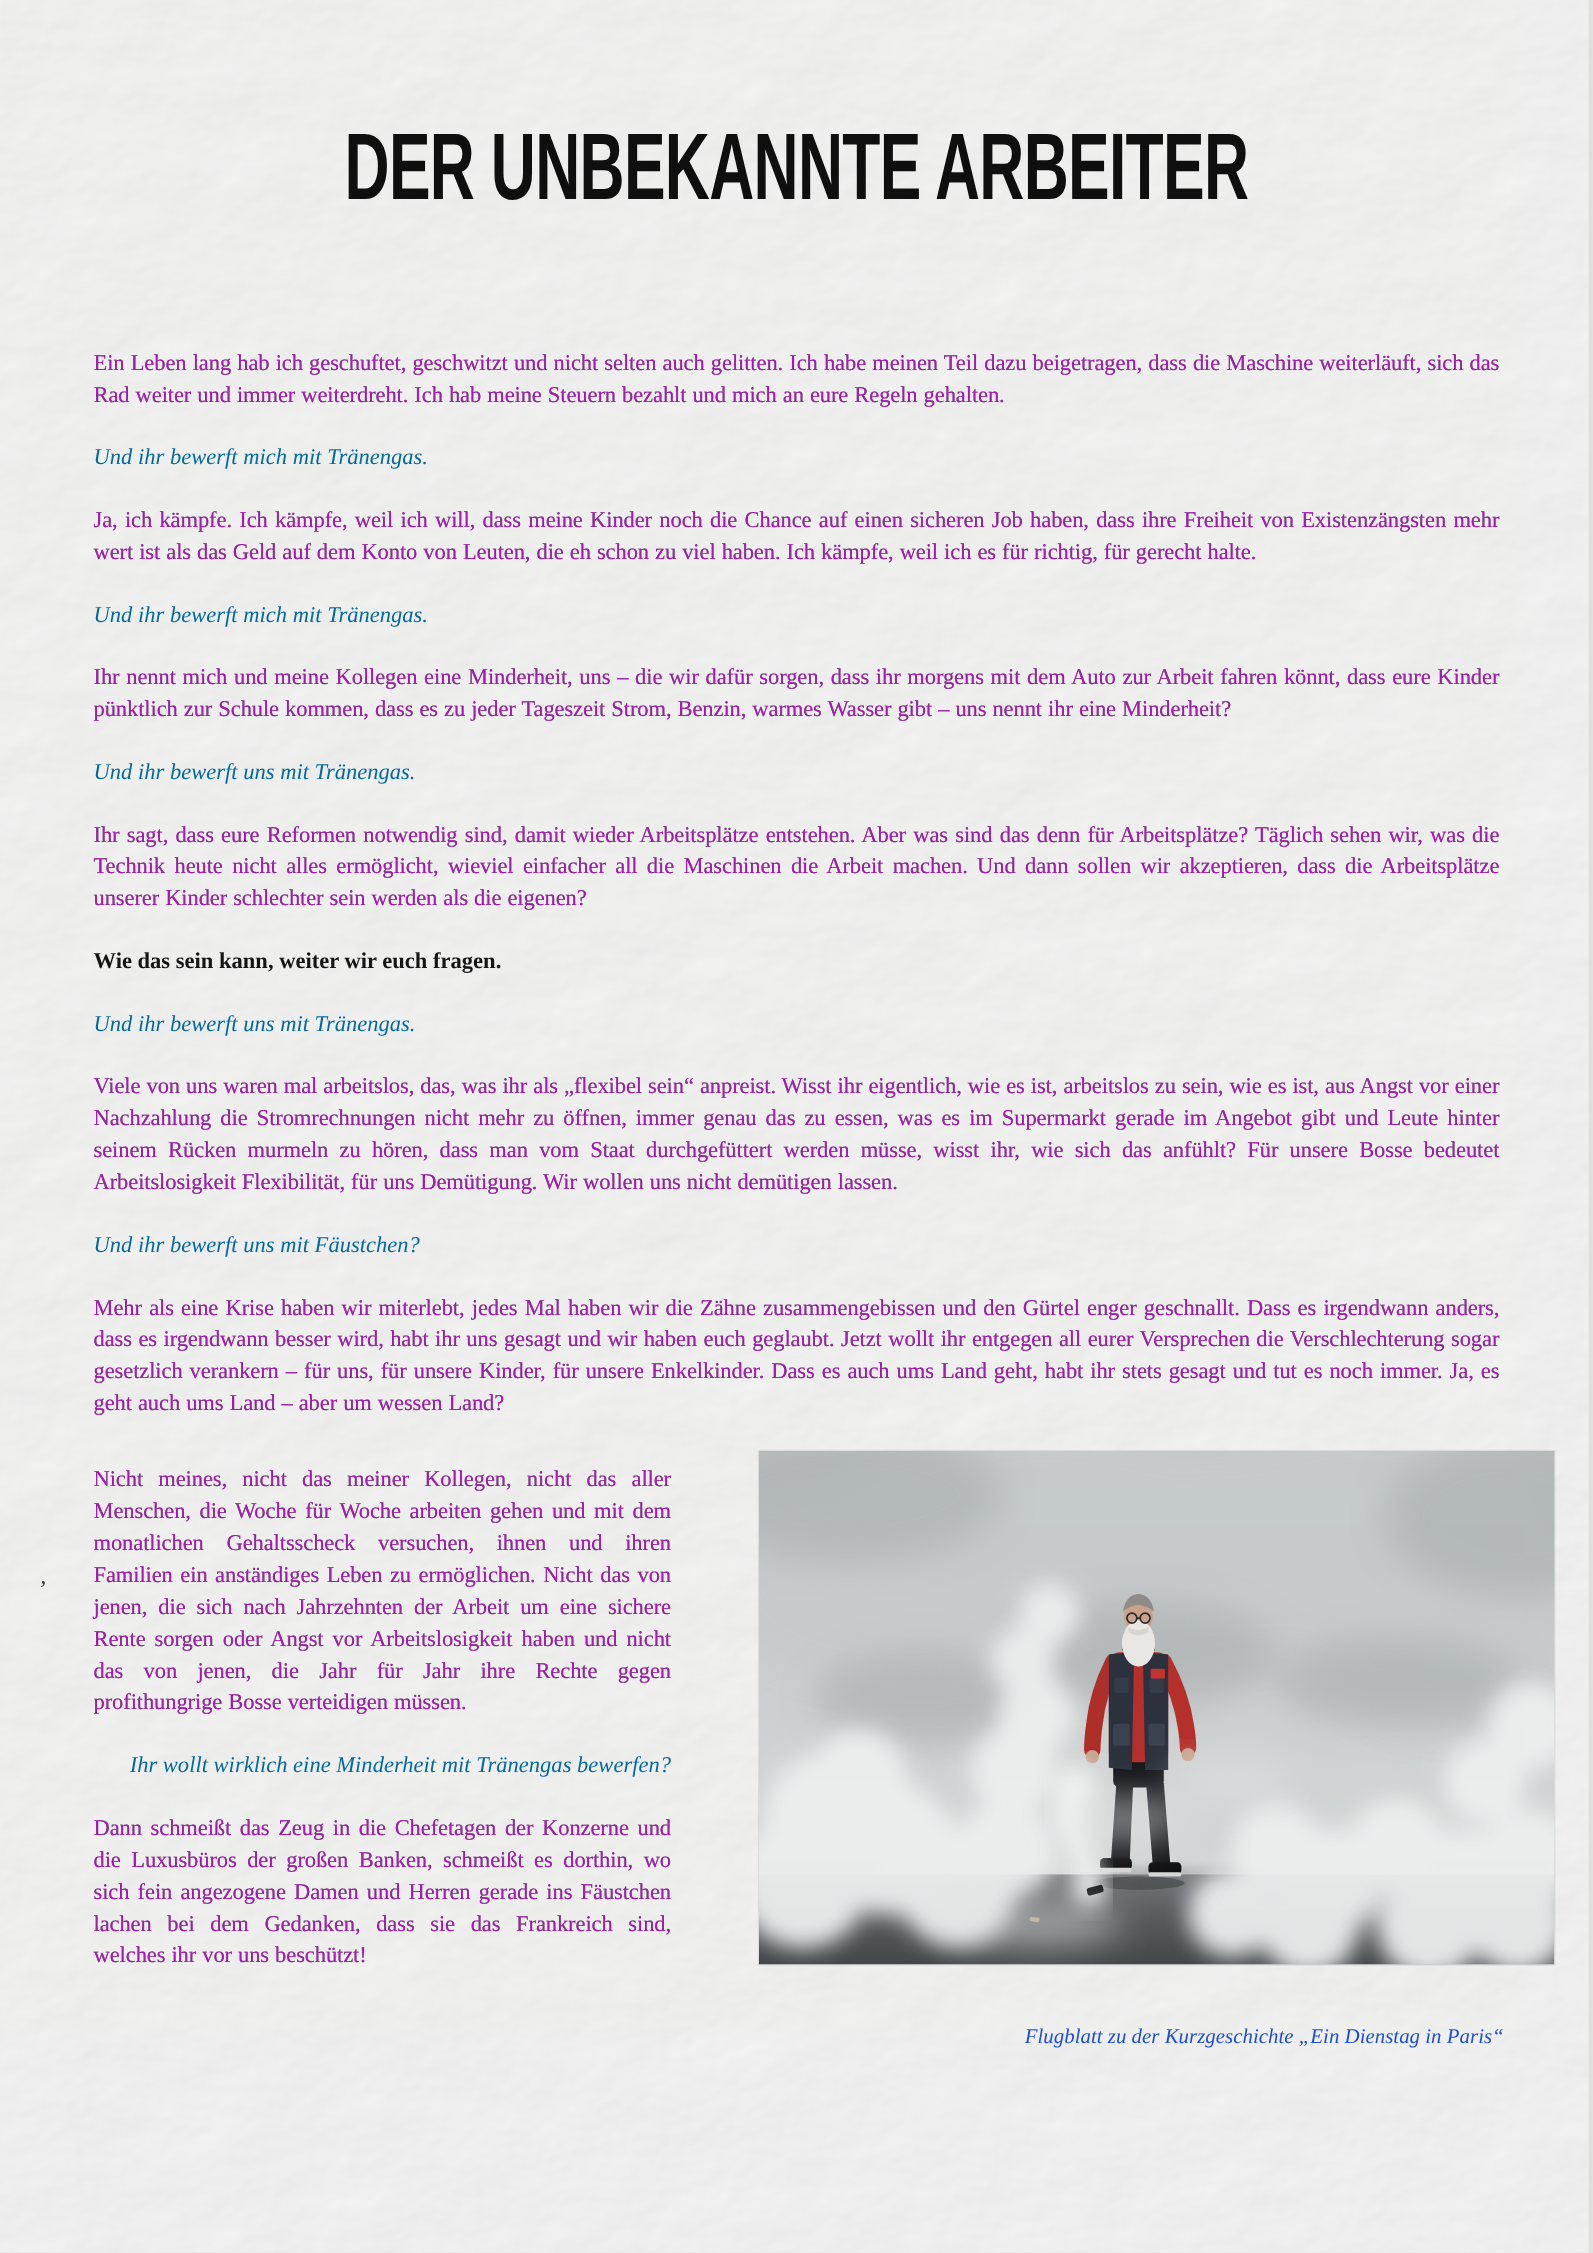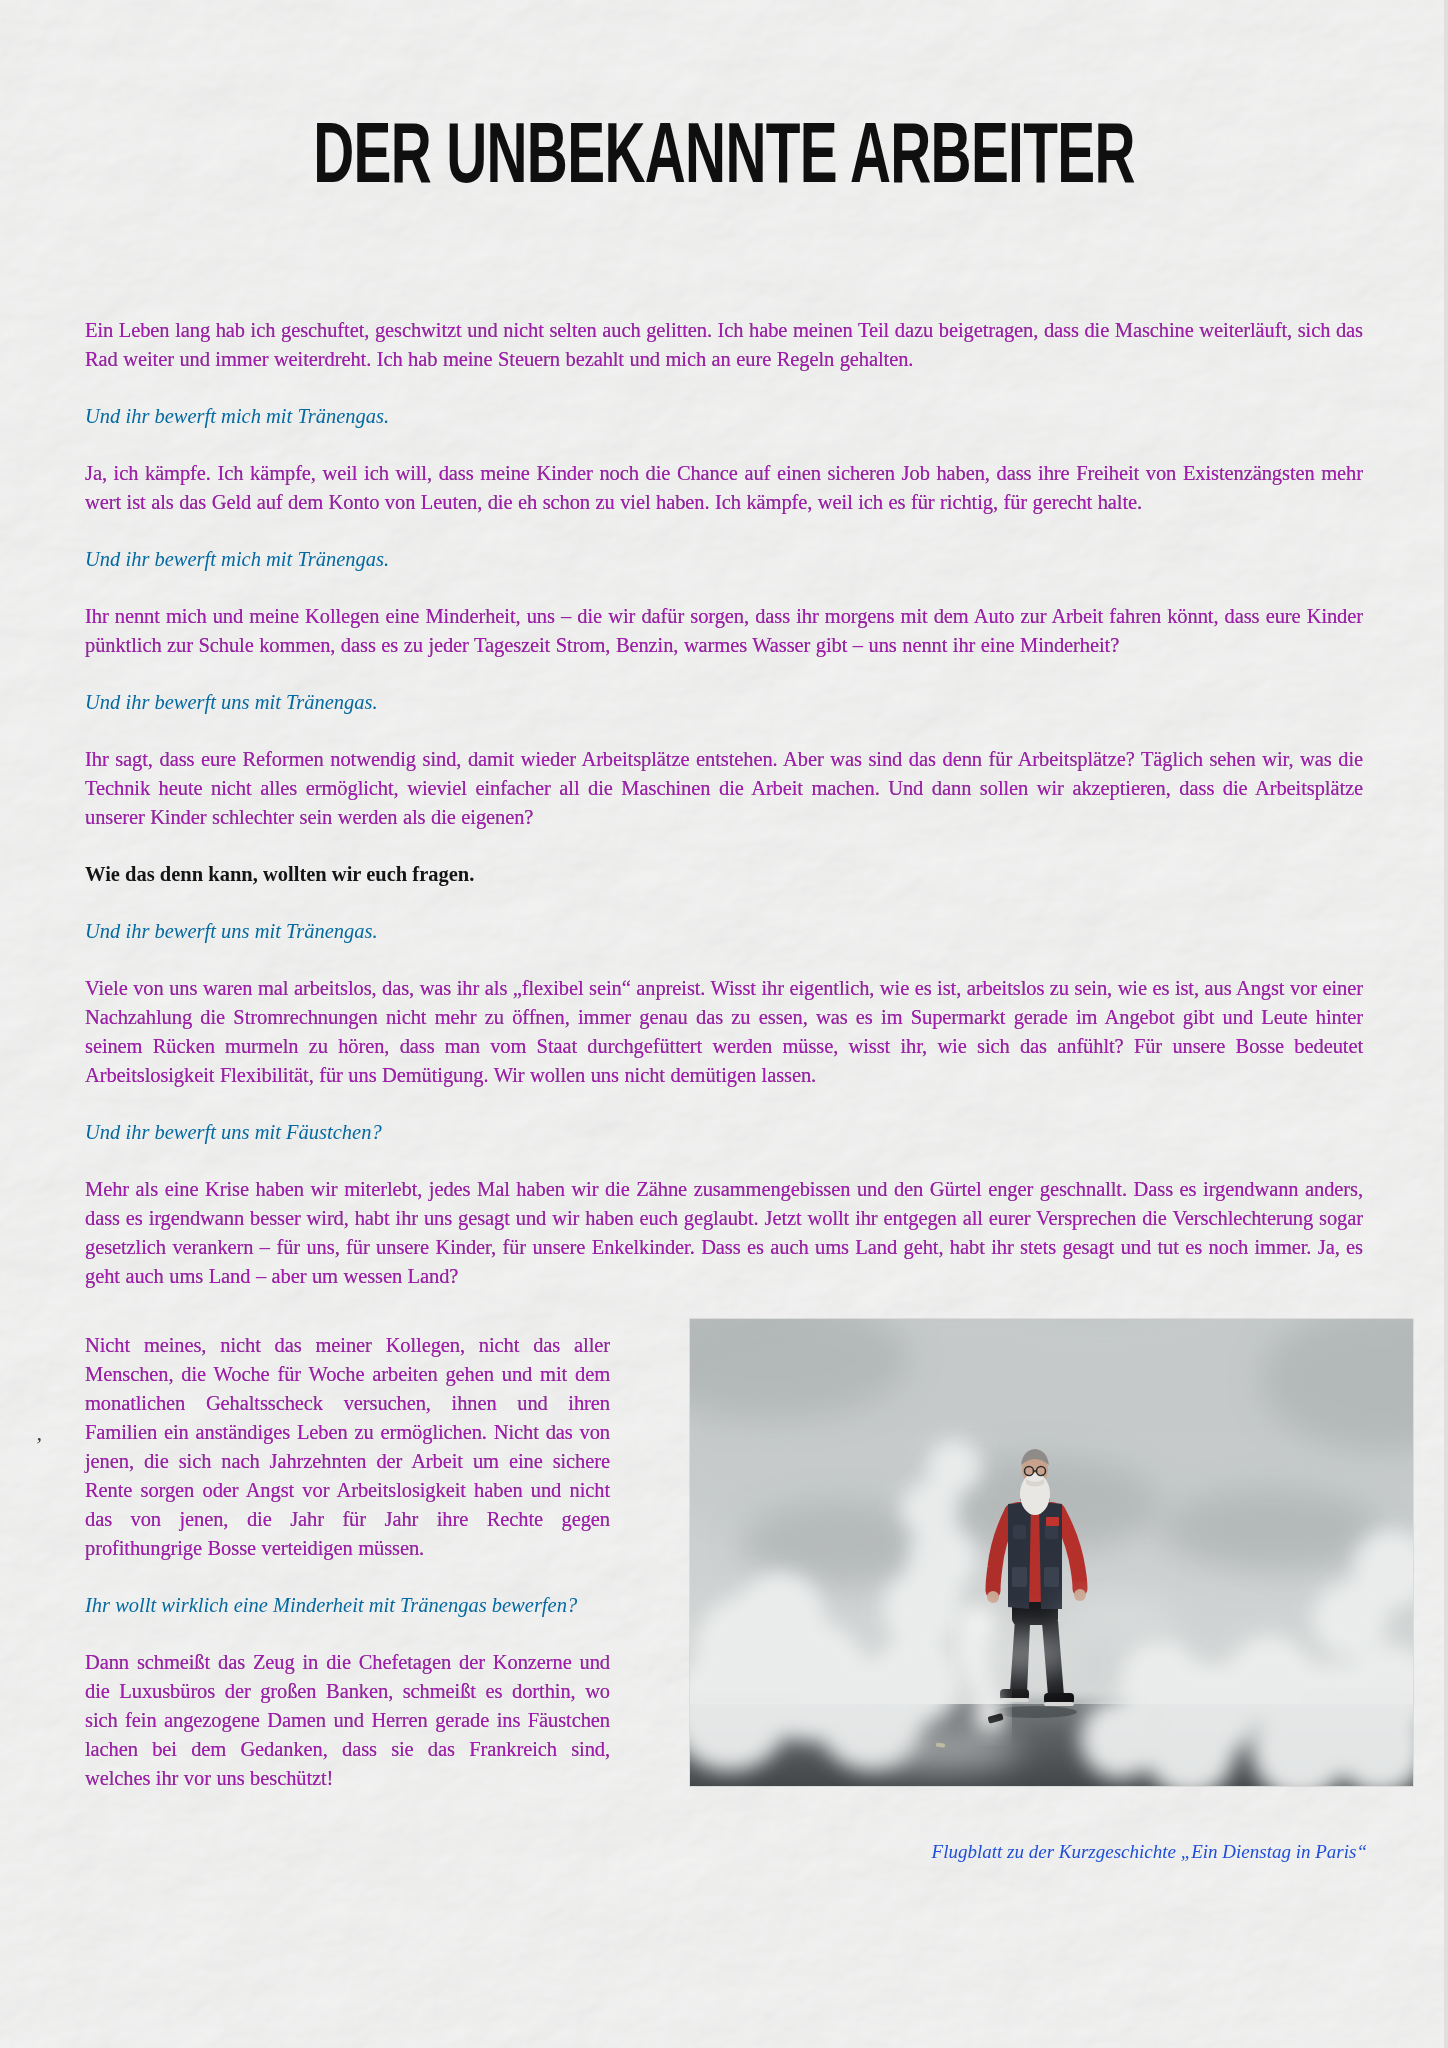--- a/index.html
+++ b/index.html
@@ -13,21 +13,21 @@
          line-height:1;color:#0f0f0f;letter-spacing:-1px;
          transform:scaleX(0.66);transform-origin:50% 50%;}
   .body-text{font-size:20.5px;line-height:29px;text-align:justify;margin:0 0 28px;
              letter-spacing:-0.1px;word-spacing:0.5px;color:#a21caf;
              text-shadow:0 0 0.4px rgba(30,30,30,0.55);}
   .first-par{margin-top:121px;}
   .refrain{font-style:italic;font-size:20.5px;line-height:29px;margin:0 0 28px;color:#0369a1;}
   .lead-bold{font-weight:700;font-size:20.5px;line-height:29px;margin:0 0 28px;color:#151515;}
   .two-col{display:flex;gap:80px;margin:18px -22px 0 0;}
   .left-col{width:525px;flex:0 0 auto;padding-top:12px;}
-  .left-col .refrain-wide{white-space:nowrap;margin:23px 0 28px;}
+  .left-col .refrain-wide{white-space:nowrap;margin:23px 0 28px;text-align:right;}
   .photo-fig{margin:0;width:723px;height:467px;flex:0 0 auto;}
   .photo-fig svg{display:block;box-shadow:0 0 0 1px rgba(0,0,0,0.08);}
   .caption-row{margin:20px -22px 0 0;padding-right:18px;text-align:right;}
   .caption{font-style:italic;font-size:19px;color:#1d4ed8;margin:0;}
   .stray-mark{position:absolute;left:34px;top:1432px;font-size:22px;font-style:italic;color:#3a3a3a;}
 </style>
 </head>
 <body>
 
 <div class="page">
@@ -49,21 +49,21 @@
 
     <h1 class="title">DER UNBEKANNTE ARBEITER</h1>
 
     <p class="body-text first-par">Ein Leben lang hab ich geschuftet, geschwitzt und nicht selten auch gelitten. Ich habe meinen Teil dazu beigetragen, dass die Maschine weiterläuft, sich das Rad weiter und immer weiterdreht. Ich hab meine Steuern bezahlt und mich an eure Regeln gehalten.</p>
     <p class="refrain">Und ihr bewerft mich mit Tränengas.</p>
     <p class="body-text">Ja, ich kämpfe. Ich kämpfe, weil ich will, dass meine Kinder noch die Chance auf einen sicheren Job haben, dass ihre Freiheit von Existenzängsten mehr wert ist als das Geld auf dem Konto von Leuten, die eh schon zu viel haben. Ich kämpfe, weil ich es für richtig, für gerecht halte.</p>
     <p class="refrain">Und ihr bewerft mich mit Tränengas.</p>
     <p class="body-text">Ihr nennt mich und meine Kollegen eine Minderheit, uns – die wir dafür sorgen, dass ihr morgens mit dem Auto zur Arbeit fahren könnt, dass eure Kinder pünktlich zur Schule kommen, dass es zu jeder Tageszeit Strom, Benzin, warmes Wasser gibt – uns nennt ihr eine Minderheit?</p>
     <p class="refrain">Und ihr bewerft uns mit Tränengas.</p>
     <p class="body-text">Ihr sagt, dass eure Reformen notwendig sind, damit wieder Arbeitsplätze entstehen. Aber was sind das denn für Arbeitsplätze? Täglich sehen wir, was die Technik heute nicht alles ermöglicht, wieviel einfacher all die Maschinen die Arbeit machen. Und dann sollen wir akzeptieren, dass die Arbeitsplätze unserer Kinder schlechter sein werden als die eigenen?</p>
-    <p class="lead-bold">Wie das denn kann, wollten wir euch fragen.</p>
+    <p class="lead-bold">Wie das sein kann, weiter wir euch fragen.</p>
     <p class="refrain">Und ihr bewerft uns mit Tränengas.</p>
     <p class="body-text">Viele von uns waren mal arbeitslos, das, was ihr als „flexibel sein“ anpreist. Wisst ihr eigentlich, wie es ist, arbeitslos zu sein, wie es ist, aus Angst vor einer Nachzahlung die Stromrechnungen nicht mehr zu öffnen, immer genau das zu essen, was es im Supermarkt gerade im Angebot gibt und Leute hinter seinem Rücken murmeln zu hören, dass man vom Staat durchgefüttert werden müsse, wisst ihr, wie sich das anfühlt? Für unsere Bosse bedeutet Arbeitslosigkeit Flexibilität, für uns Demütigung. Wir wollen uns nicht demütigen lassen.</p>
     <p class="refrain">Und ihr bewerft uns mit Fäustchen?</p>
     <p class="body-text">Mehr als eine Krise haben wir miterlebt, jedes Mal haben wir die Zähne zusammengebissen und den Gürtel enger geschnallt. Dass es irgendwann anders, dass es irgendwann besser wird, habt ihr uns gesagt und wir haben euch geglaubt. Jetzt wollt ihr entgegen all eurer Versprechen die Verschlechterung sogar gesetzlich verankern – für uns, für unsere Kinder, für unsere Enkelkinder. Dass es auch ums Land geht, habt ihr stets gesagt und tut es noch immer. Ja, es geht auch ums Land – aber um wessen Land?</p>
 
     <div class="two-col">
       <div class="left-col">
         <p class="body-text">Nicht meines, nicht das meiner Kollegen, nicht das aller Menschen, die Woche für Woche arbeiten gehen und mit dem monatlichen Gehaltsscheck versuchen, ihnen und ihren Familien ein anständiges Leben zu ermöglichen. Nicht das von jenen, die sich nach Jahrzehnten der Arbeit um eine sichere Rente sorgen oder Angst vor Arbeitslosigkeit haben und nicht das von jenen, die Jahr für Jahr ihre Rechte gegen profithungrige Bosse verteidigen müssen.</p>
         <p class="refrain refrain-wide">Ihr wollt wirklich eine Minderheit mit Tränengas bewerfen?</p>
         <p class="body-text">Dann schmeißt das Zeug in die Chefetagen der Konzerne und die Luxusbüros der großen Banken, schmeißt es dorthin, wo sich fein angezogene Damen und Herren gerade ins Fäustchen lachen bei dem Gedanken, dass sie das Frankreich sind, welches ihr vor uns beschützt!</p>

